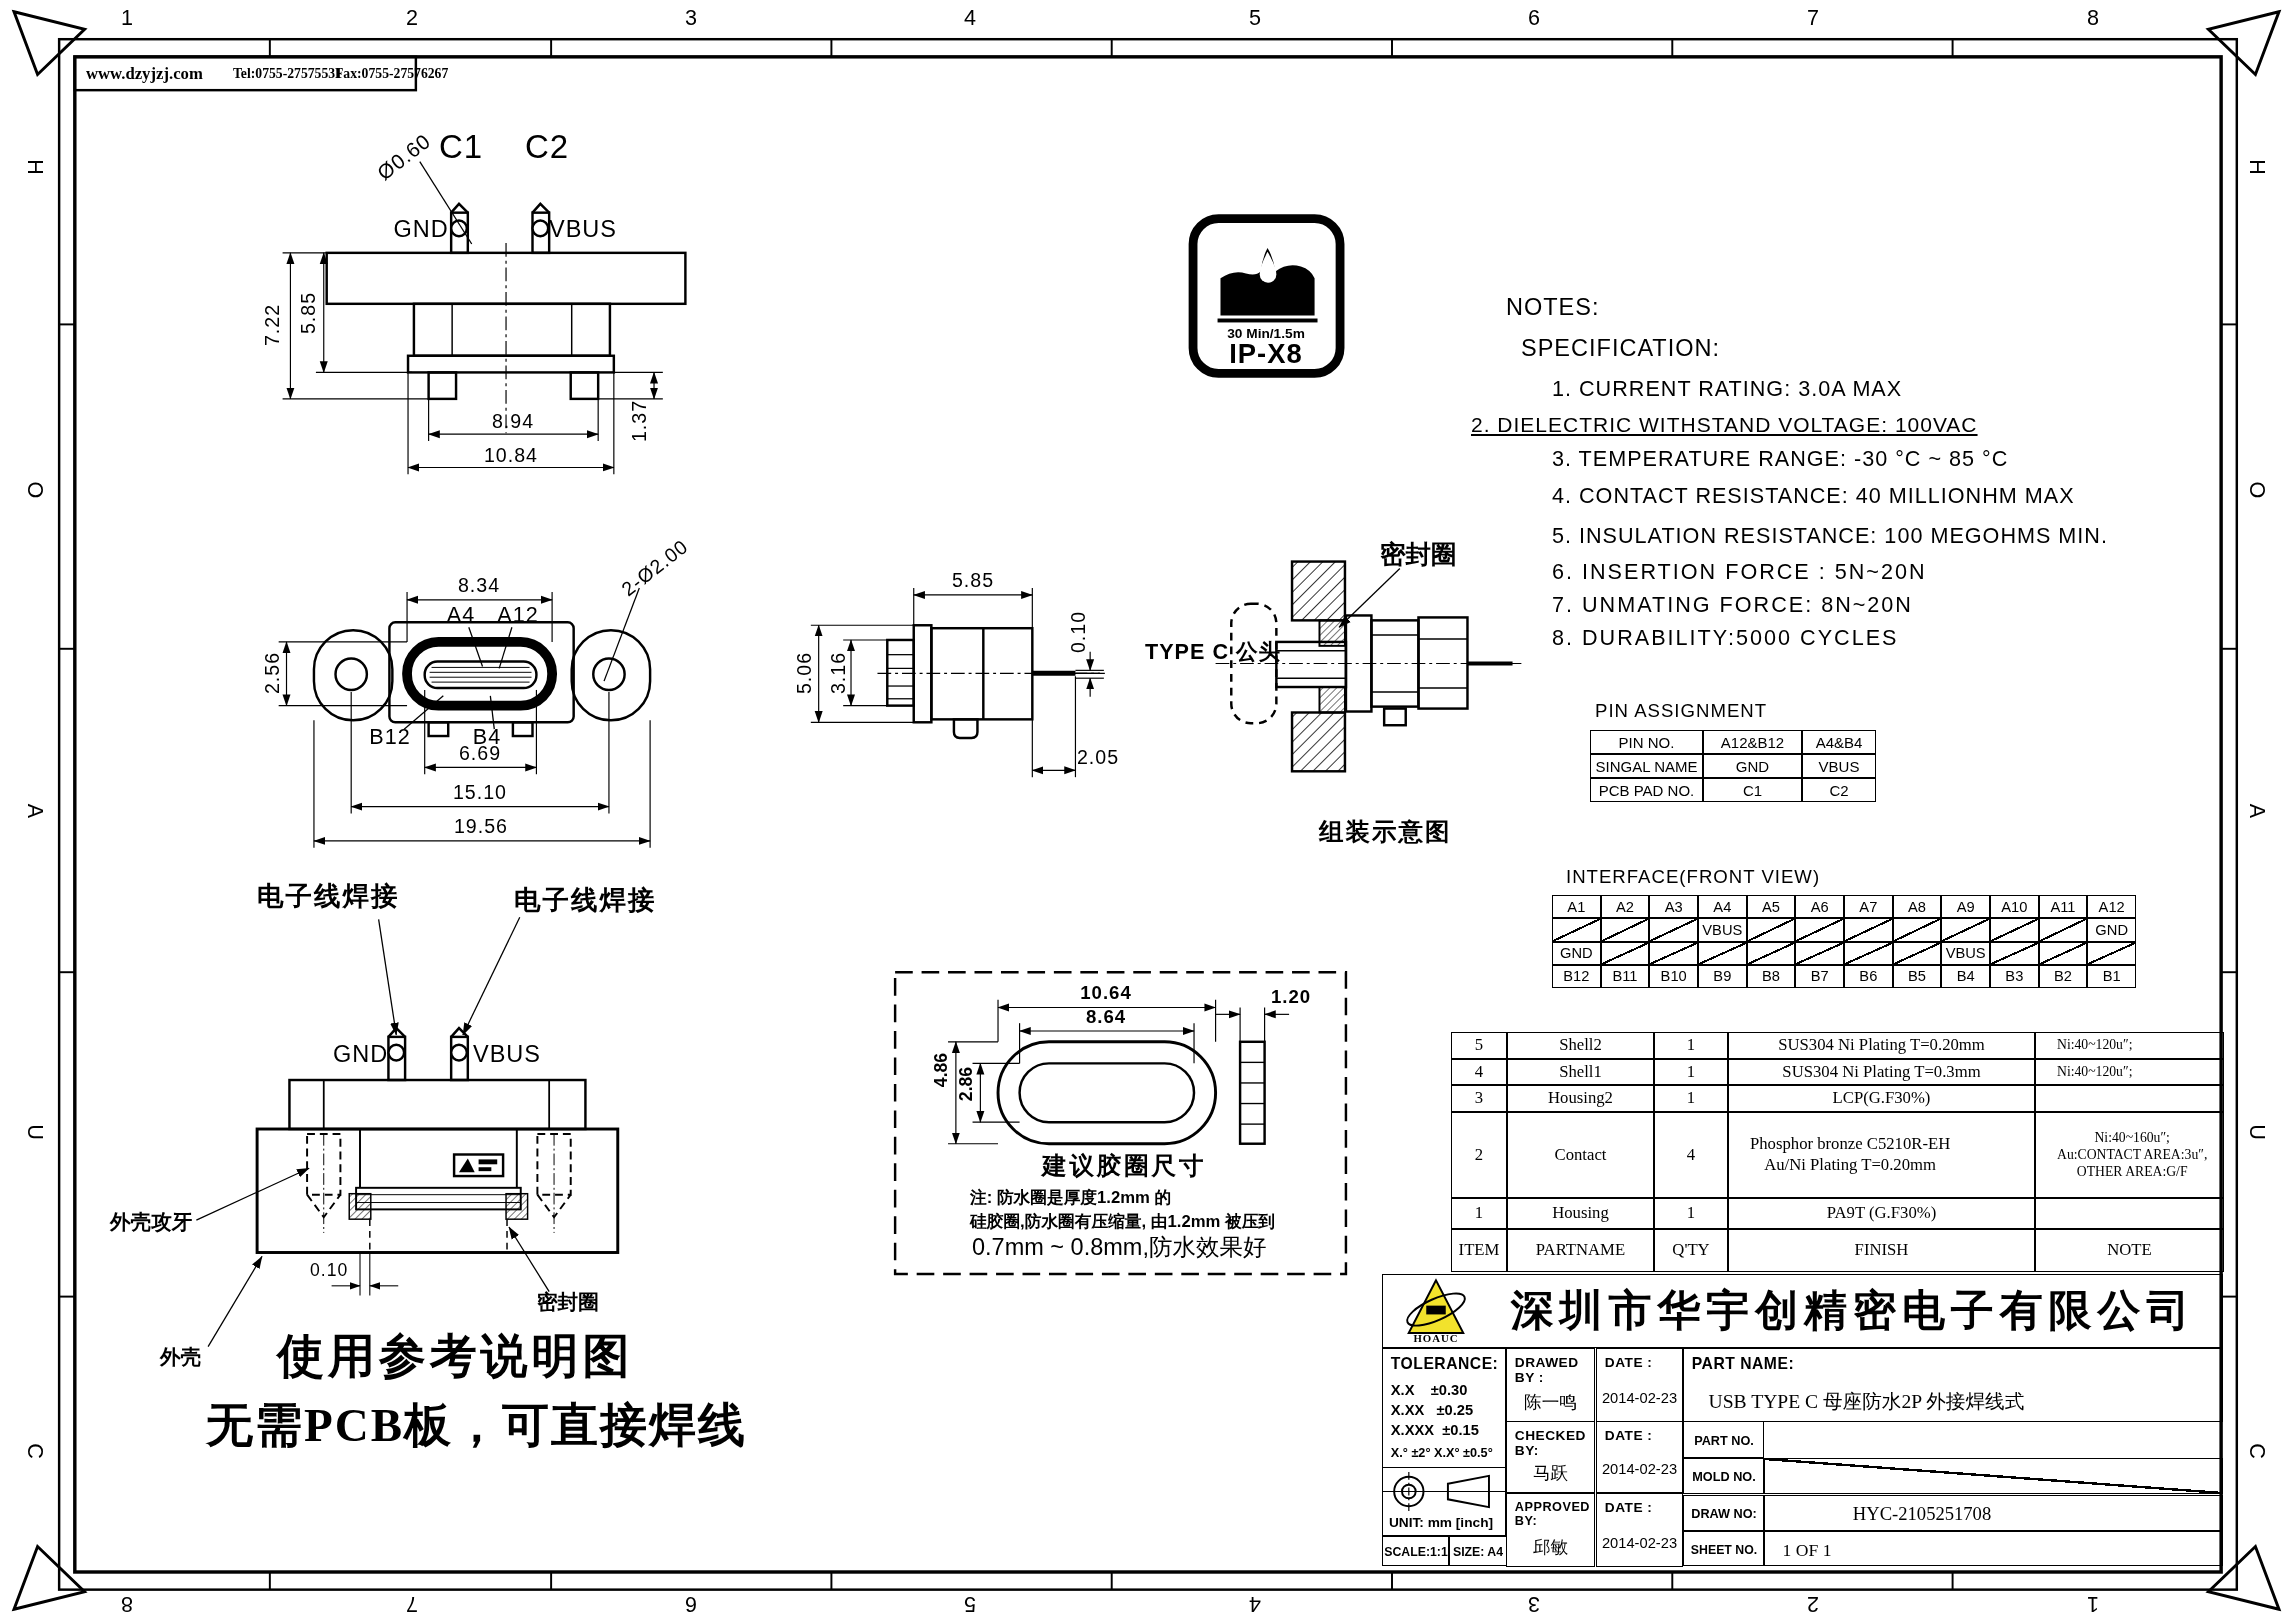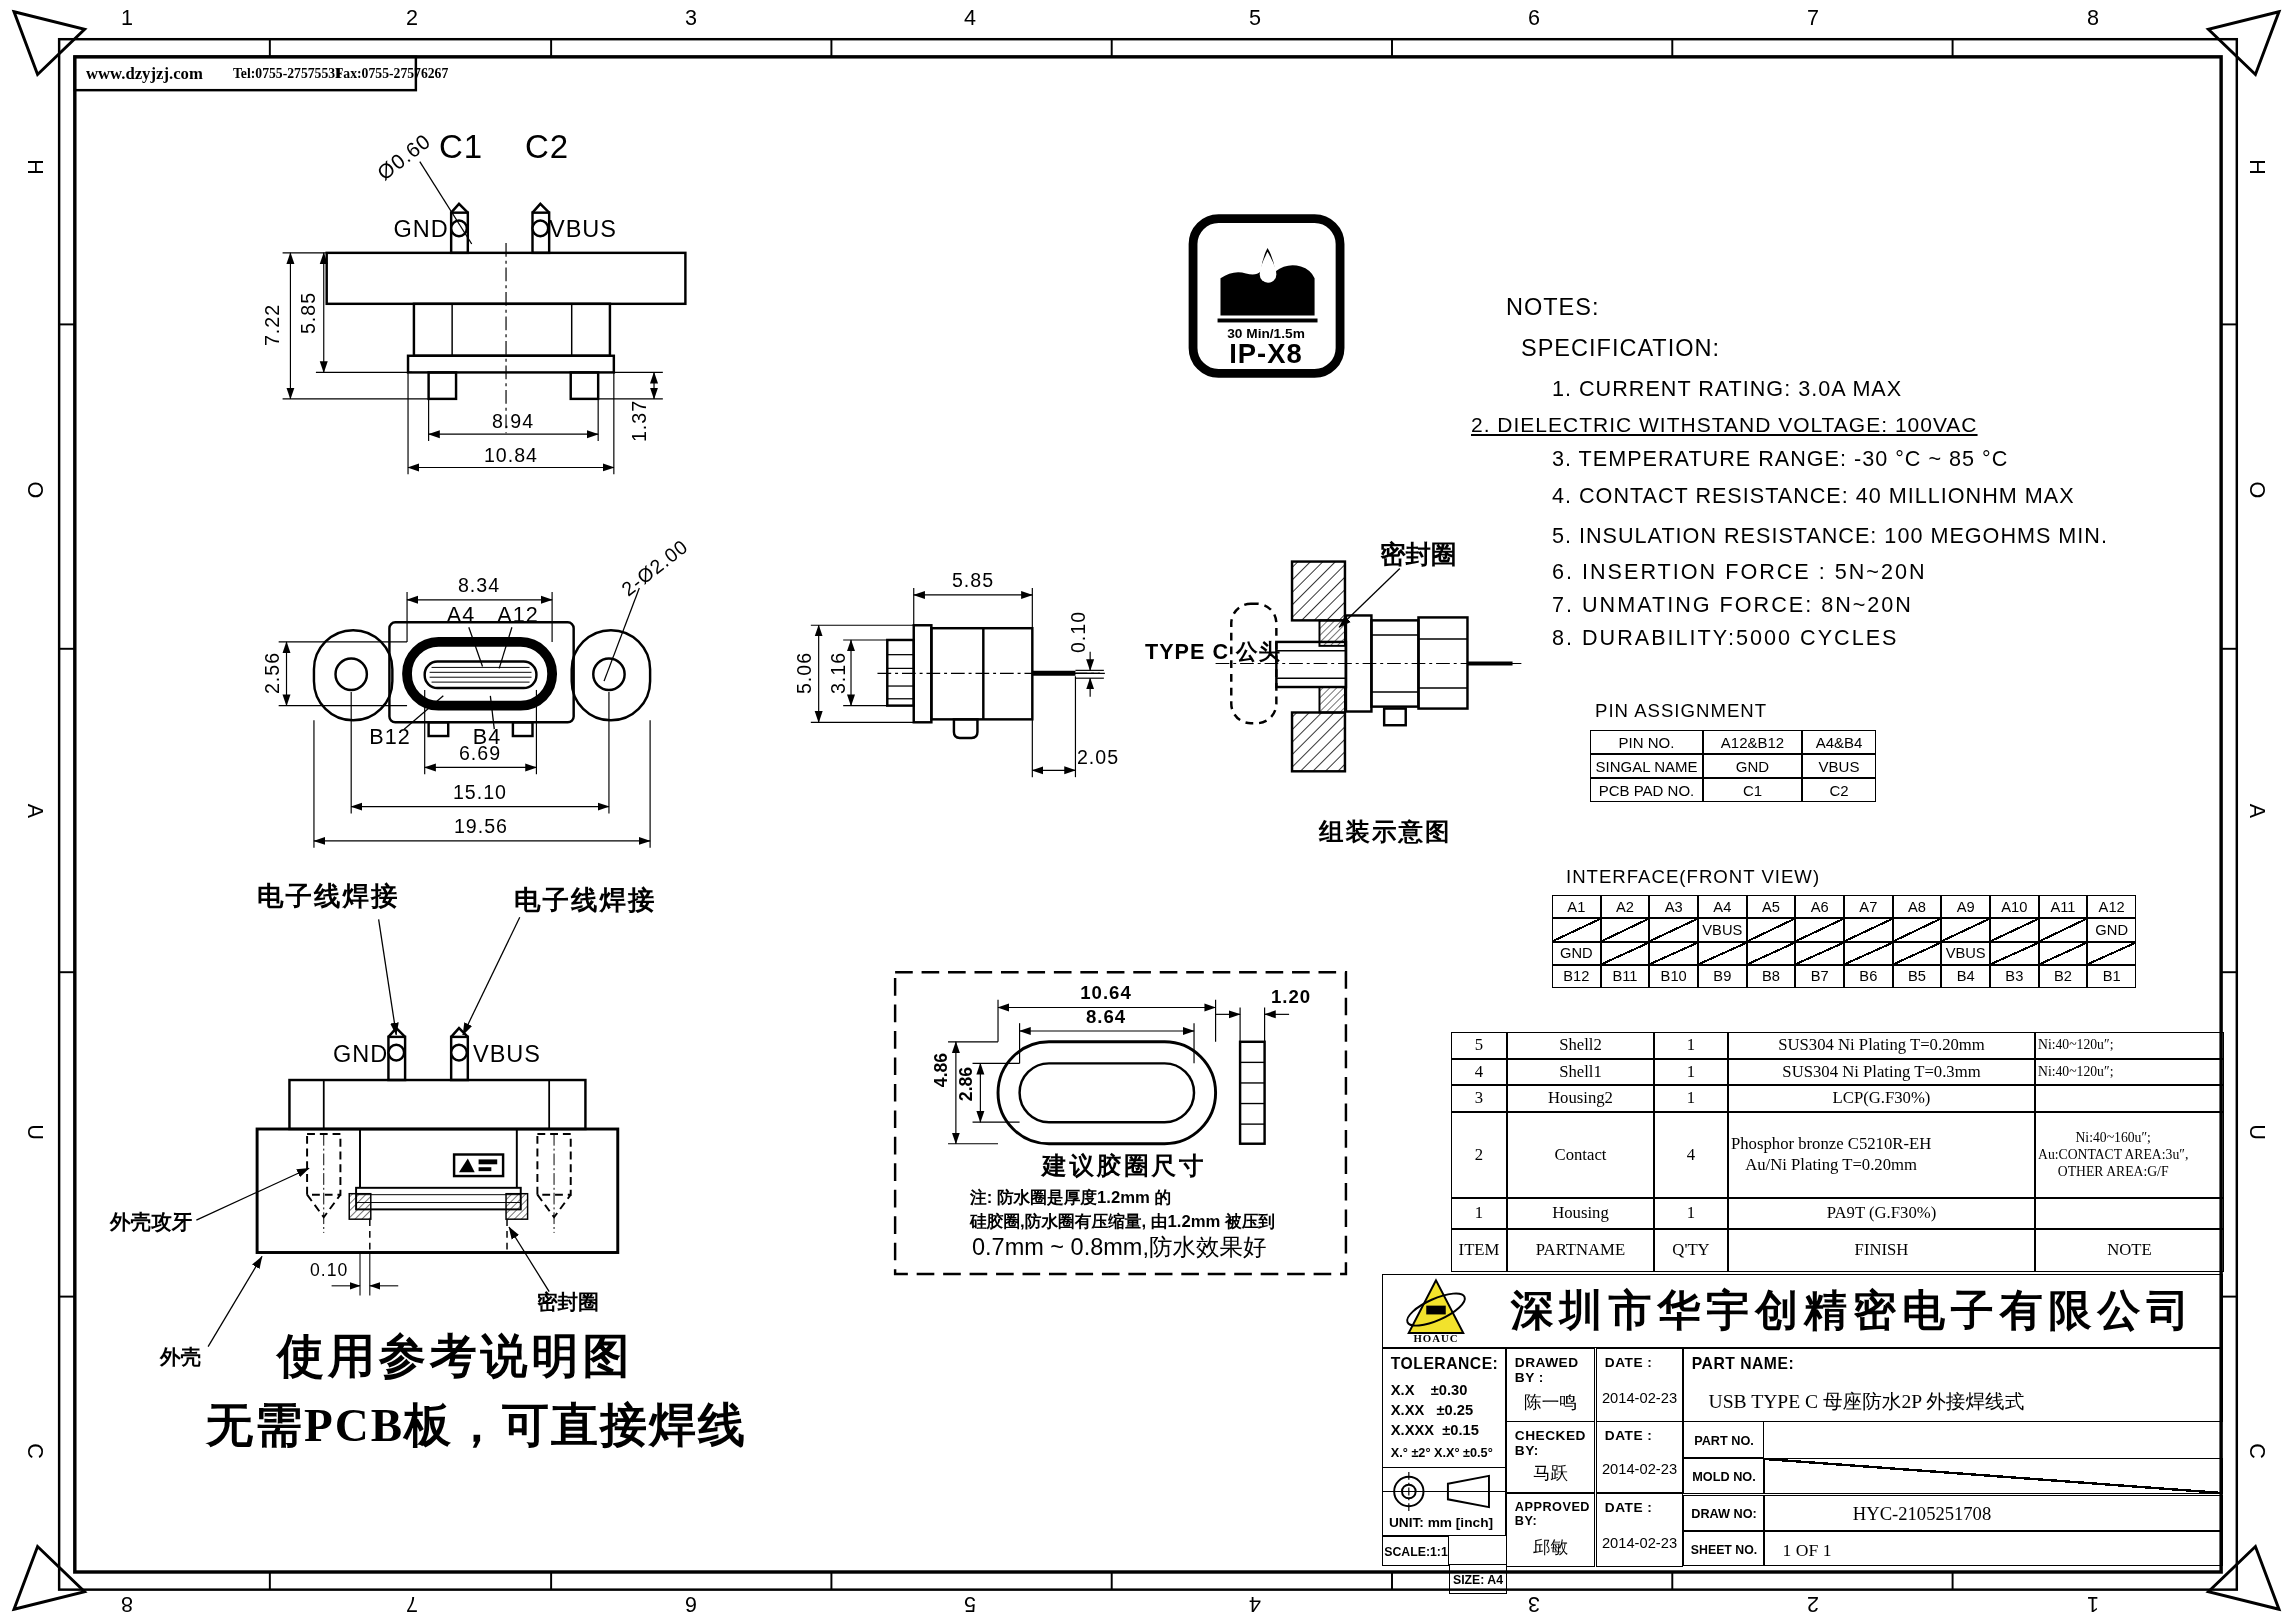--- a/index.html
+++ b/index.html
@@ -12,21 +12,21 @@
   .rot38{transform:translate(-50%,-50%) rotate(-38deg);}
   .dim{font-size:19.6px;letter-spacing:1px;}
   .cad{letter-spacing:1px;}
   .serif{font-family:"Liberation Serif", serif;}
   .b{font-weight:bold;}
   
   .grid{position:absolute;display:grid;}
   .grid>div{border:1.4px solid #000;display:flex;align-items:center;justify-content:center;
             text-align:center;overflow:hidden;}
   .diag{background:linear-gradient(to bottom right,transparent calc(50% - 1px),#000 calc(50% - 1px),#000 calc(50% + 1px),transparent calc(50% + 1px));}
-  .cellL{justify-content:flex-start !important;padding-left:2px;}
+  .cellL{justify-content:flex-start !important;padding-left:21px;}
   .pre{white-space:pre-line;line-height:1.25;}
   
   .tb{position:absolute;border:1.6px solid #000;box-sizing:border-box;}
   .tb .lab{position:absolute;left:7.8px;top:5.9px;font-size:15.7px;font-weight:bold;letter-spacing:0.5px;}
   .tb .val{position:absolute;width:100%;text-align:center;font-size:18.6px;}
   .mold-diag{background:linear-gradient(to top right,transparent calc(50% - 1.2px),#000 calc(50% - 1.2px),#000 calc(50% + 1.2px),transparent calc(50% + 1.2px));}
 </style>
 </head>
 <body>
 
@@ -484,21 +484,21 @@
     <line x1="4" y1="22" x2="48" y2="22" stroke="#000" stroke-width="1.2" stroke-dasharray="8,3,2,3"></line>
     <line x1="26" y1="2" x2="26" y2="42" stroke="#000" stroke-width="1.2" stroke-dasharray="8,3,2,3"></line>
     <polygon points="66,14 108,6 108,38 66,30" fill="none" stroke="#000" stroke-width="2"></polygon>
     <line x1="58" y1="22" x2="118" y2="22" stroke="#000" stroke-width="1.2" stroke-dasharray="8,3,2,3"></line>
   </svg>
   <div class="t b" style="left:5.9px;top:47px;font-size:13.7px;">UNIT:  mm  [inch]</div>
 </div>
 <div class="tb" style="left:1382px;top:1536px;width:67px;height:30px;">
   <div class="t c b" style="left:33px;top:14.7px;font-size:12.3px;">SCALE:1:1</div>
 </div>
-<div class="tb" style="left:1449px;top:1536px;width:58px;height:30px;margin-top:28px;">
+<div class="tb" style="left:1449px;top:1536px;width:58px;height:30px;">
   <div class="t c b" style="left:28px;top:14.7px;font-size:12.3px;">SIZE:  A4</div>
 </div>
 <div class="tb" style="left:1506px;top:1348px;width:89px;height:74px;">
   <div class="lab" style="font-size:13.7px;">DRAWED BY :</div>
   <div class="val" style="top:41px;font-size:17.6px;">陈一鸣</div>
 </div>
 <div class="tb" style="left:1596px;top:1348px;width:87px;height:74px;">
   <div class="lab" style="font-size:13.7px;">DATE :</div>
   <div class="val" style="top:41px;font-size:14.7px;">2014-02-23</div>
 </div>

